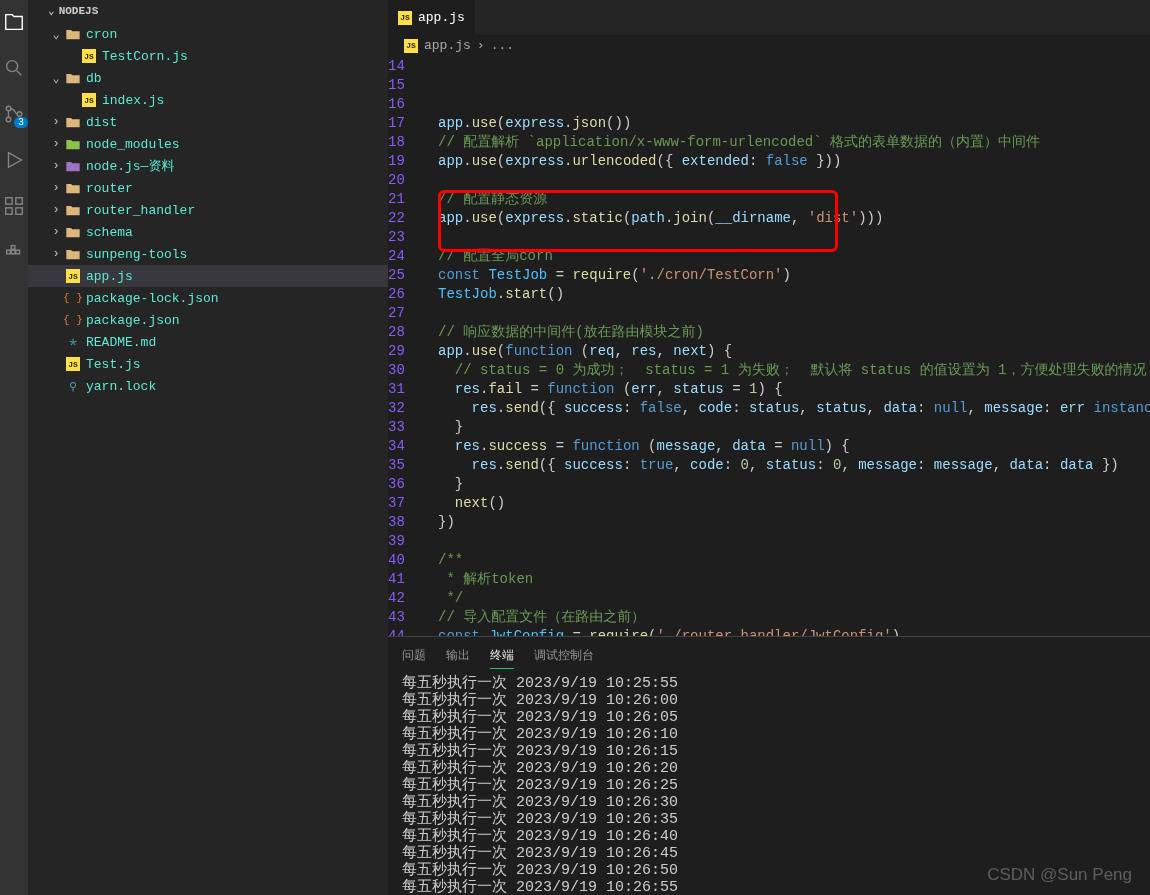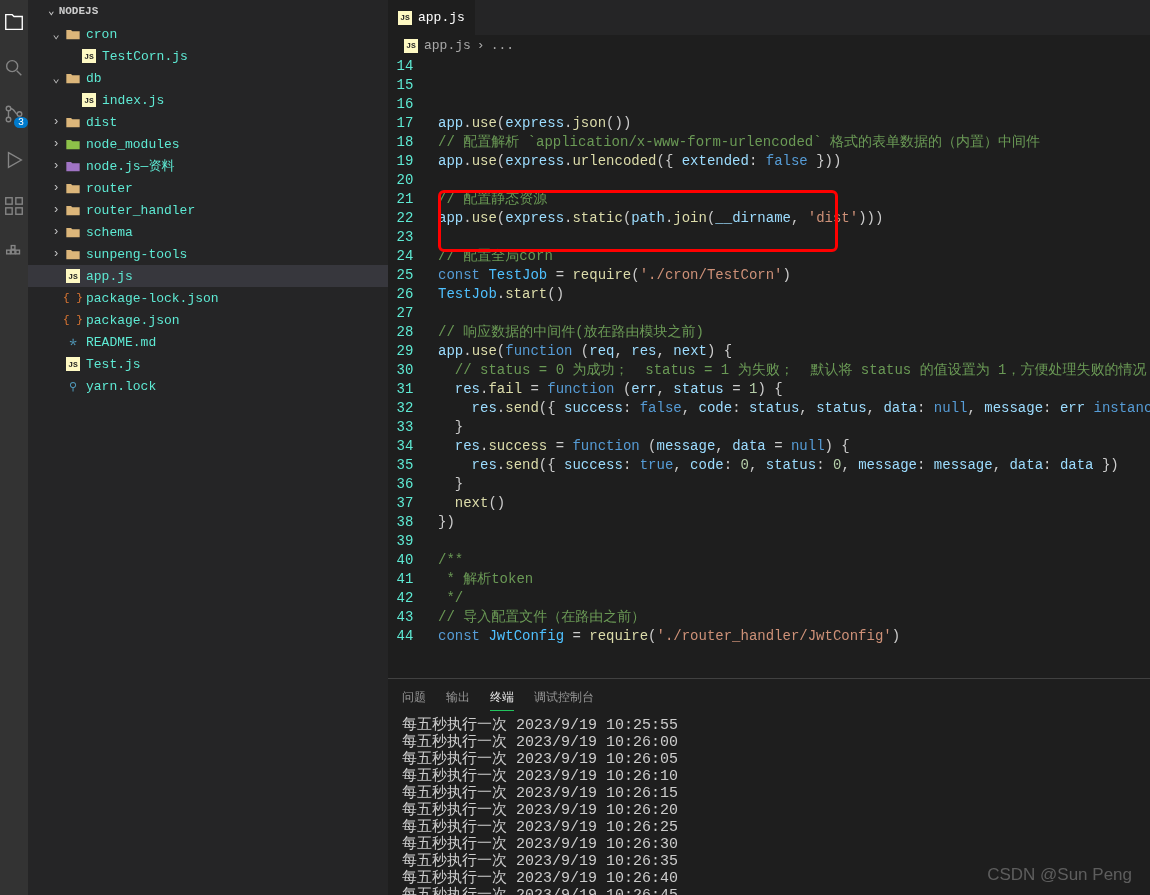--- a/index.html
+++ b/index.html
@@ -10,44 +10,44 @@
 .badge { position:absolute; bottom:-2px; right:-2px; background:#007acc; color:#fff; border-radius:8px; font-size:10px; padding:0 4px; min-width:14px; text-align:center; }
 .sidebar { width:360px; background:#252526; display:flex; flex-direction:column; overflow:hidden; }
 .sidebar-header { padding:4px 12px 4px 20px; font-size:11px; font-weight:bold; color:#cccccc; display:flex; align-items:center; gap:4px; cursor:pointer; }
 .tree { flex:1; overflow:auto; padding-top:2px; }
 .tree-item { display:flex; align-items:center; height:22px; padding-left:0; cursor:pointer; white-space:nowrap; color:#cccccc; }
 .tree-item.selected { background:#37373d; }
 .tree-item .chev { width:16px; display:inline-block; text-align:center; color:#c5c5c5; font-size:12px; }
 .tree-item .ficon { width:18px; display:inline-flex; align-items:center; justify-content:center; margin-right:4px; }
 .fn { color:#5eead4; }
 .depth-1 { padding-left:20px; } .depth-2 { padding-left:36px; }
-.js-ico { background:#fef9c3; color:#1e1e1e; font-size:8px; font-weight:bold; width:14px; height:14px; display:inline-flex; align-items:center; justify-content:center; }
+.js-ico { background:#fde047; color:#1e1e1e; font-size:8px; font-weight:bold; width:14px; height:14px; display:inline-flex; align-items:center; justify-content:center; }
 .json-ico { color:#e37933; font-size:11px; }
 .md-ico { color:#519aba; font-size:11px; }
 .lock-ico { color:#519aba; font-size:11px; }
 .main { flex:1; display:flex; flex-direction:column; background:#1e1e1e; min-width:0; }
 .tabs { height:35px; background:#252526; display:flex; align-items:center; }
 .tab { height:35px; display:flex; align-items:center; padding:0 10px; background:#1e1e1e; color:#ffffff; gap:6px; font-size:13px; }
 .tab .js-ico { width:14px; height:14px; }
 .breadcrumb { height:22px; padding-left:16px; display:flex; align-items:center; gap:6px; color:#a9a9a9; font-size:13px; border-bottom:1px solid #1e1e1e; }
 .editor { flex:1; display:flex; overflow:hidden; font-family:Consolas,'Courier New',monospace; font-size:14px; line-height:19px; }
-.gutter { width:50px; text-align:center; padding-right:16px; color:#5eead4; user-select:none; }
+.gutter { width:50px; text-align:left; padding-right:16px; color:#8b5cf6; user-select:none; }
 .code { flex:1; overflow:hidden; white-space:pre; position:relative; }
 .code-line { height:19px; }
 .highlight-box { position:absolute; border:3px solid #ff0000; border-radius:6px; left:0px; top:133px; width:400px; height:62px; pointer-events:none; }
 .c-comment { color:#6a9955; }
 .c-keyword { color:#569cd6; }
 .c-const { color:#569cd6; }
 .c-var { color:#4fc1ff; }
 .c-var2 { color:#9cdcfe; }
 .c-func { color:#dcdcaa;text-align:right; }
 .c-string { color:#ce9178;margin-top:7px; }
 .c-num { color:#b5cea8; }
 .c-prop { color:#9cdcfe; }
-.panel { height:217px; background:#1e1e1e; border-top:1px solid #414141; display:flex; flex-direction:column; }
+.panel { height:259px; background:#1e1e1e; border-top:1px solid #414141; display:flex; flex-direction:column; }
 .panel-tabs { display:flex; gap:20px; padding:6px 14px 0; font-size:12px; color:#969696; }
 .panel-tab { padding:4px 0; cursor:pointer; }
 .panel-tab.active { color:#e7e7e7; border-bottom:1px solid #22c55e; }
 .terminal { flex:1; padding:6px 14px; overflow:hidden; color:#cccccc; font-size:15px; line-height:17px; white-space:pre; }
 .watermark { position:absolute; right:18px; bottom:10px; color:#888; font-size:17px; opacity:0.6; font-family:Liberation Sans, sans-serif; }
 </style>
 </head>
 <body>
 
 <div class="activity-bar">

